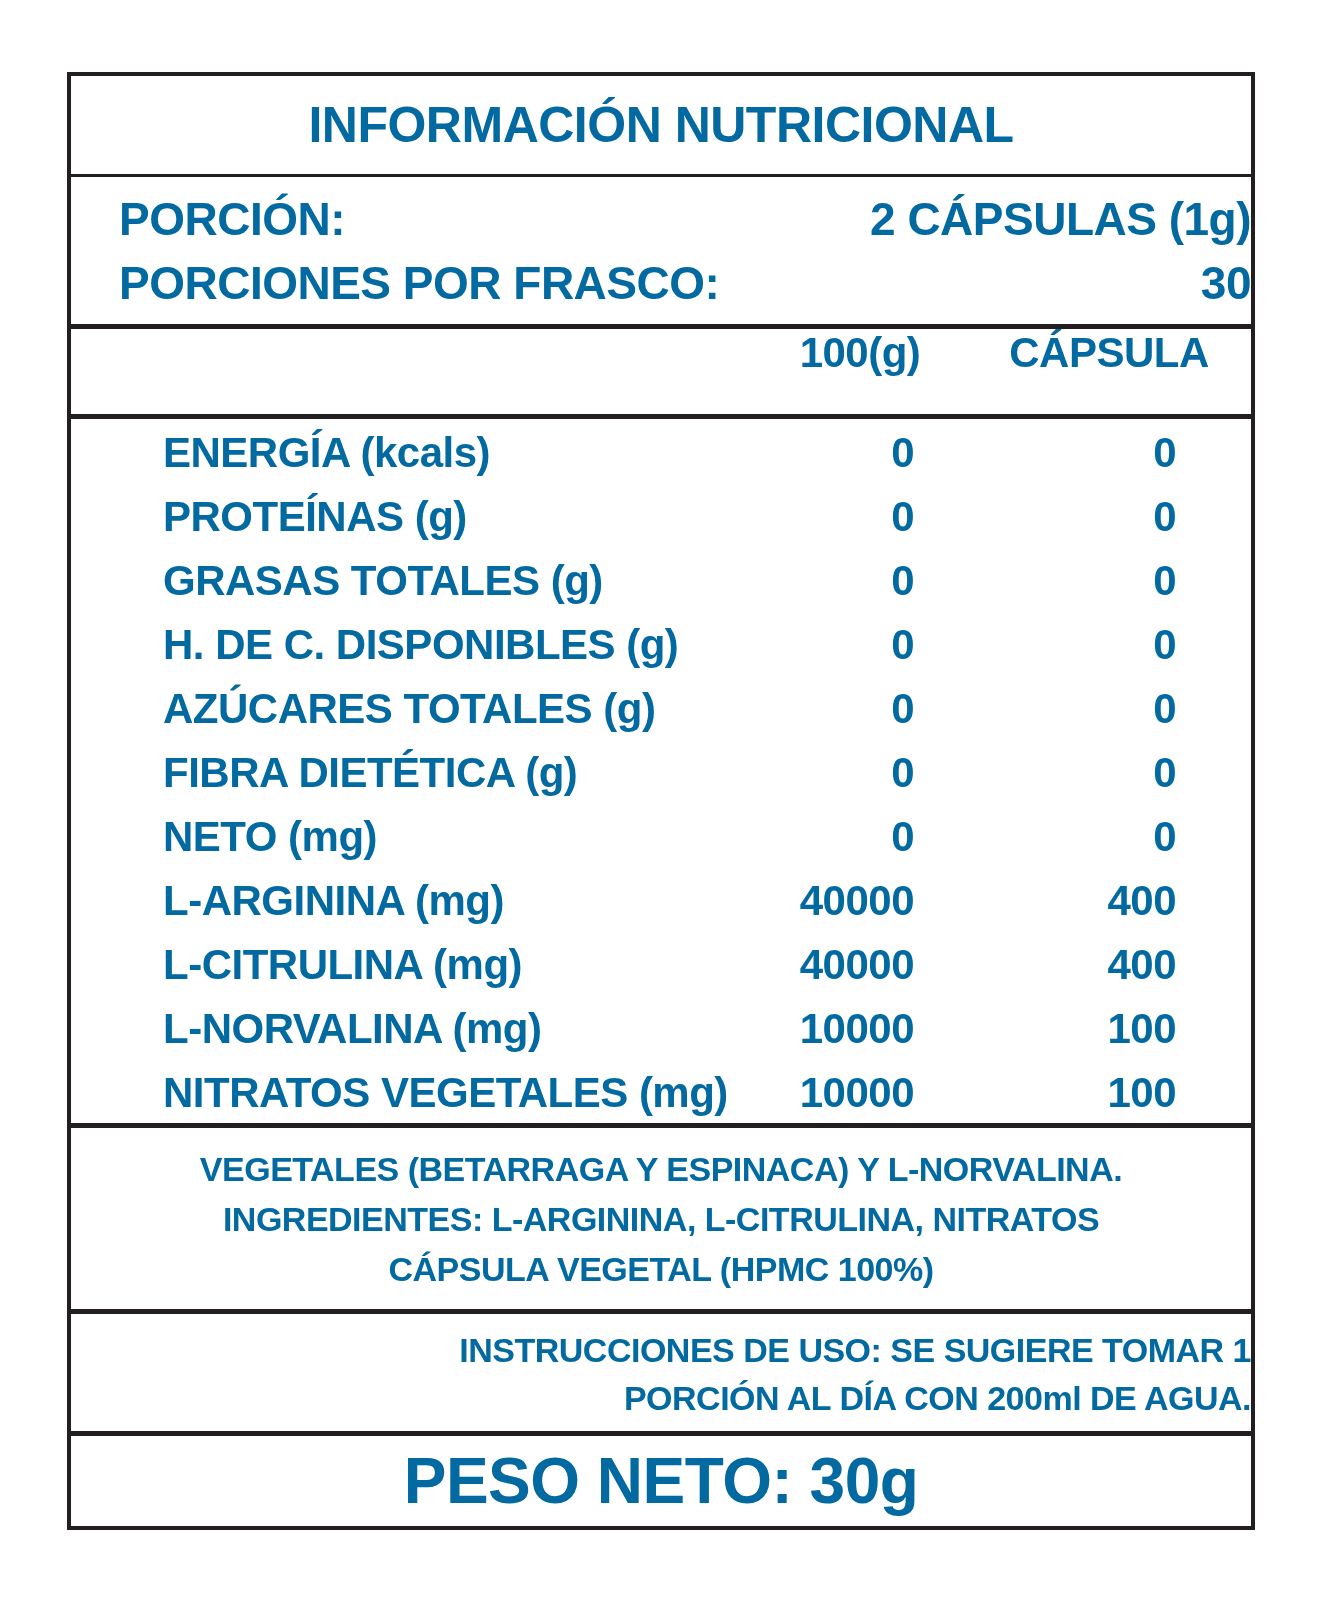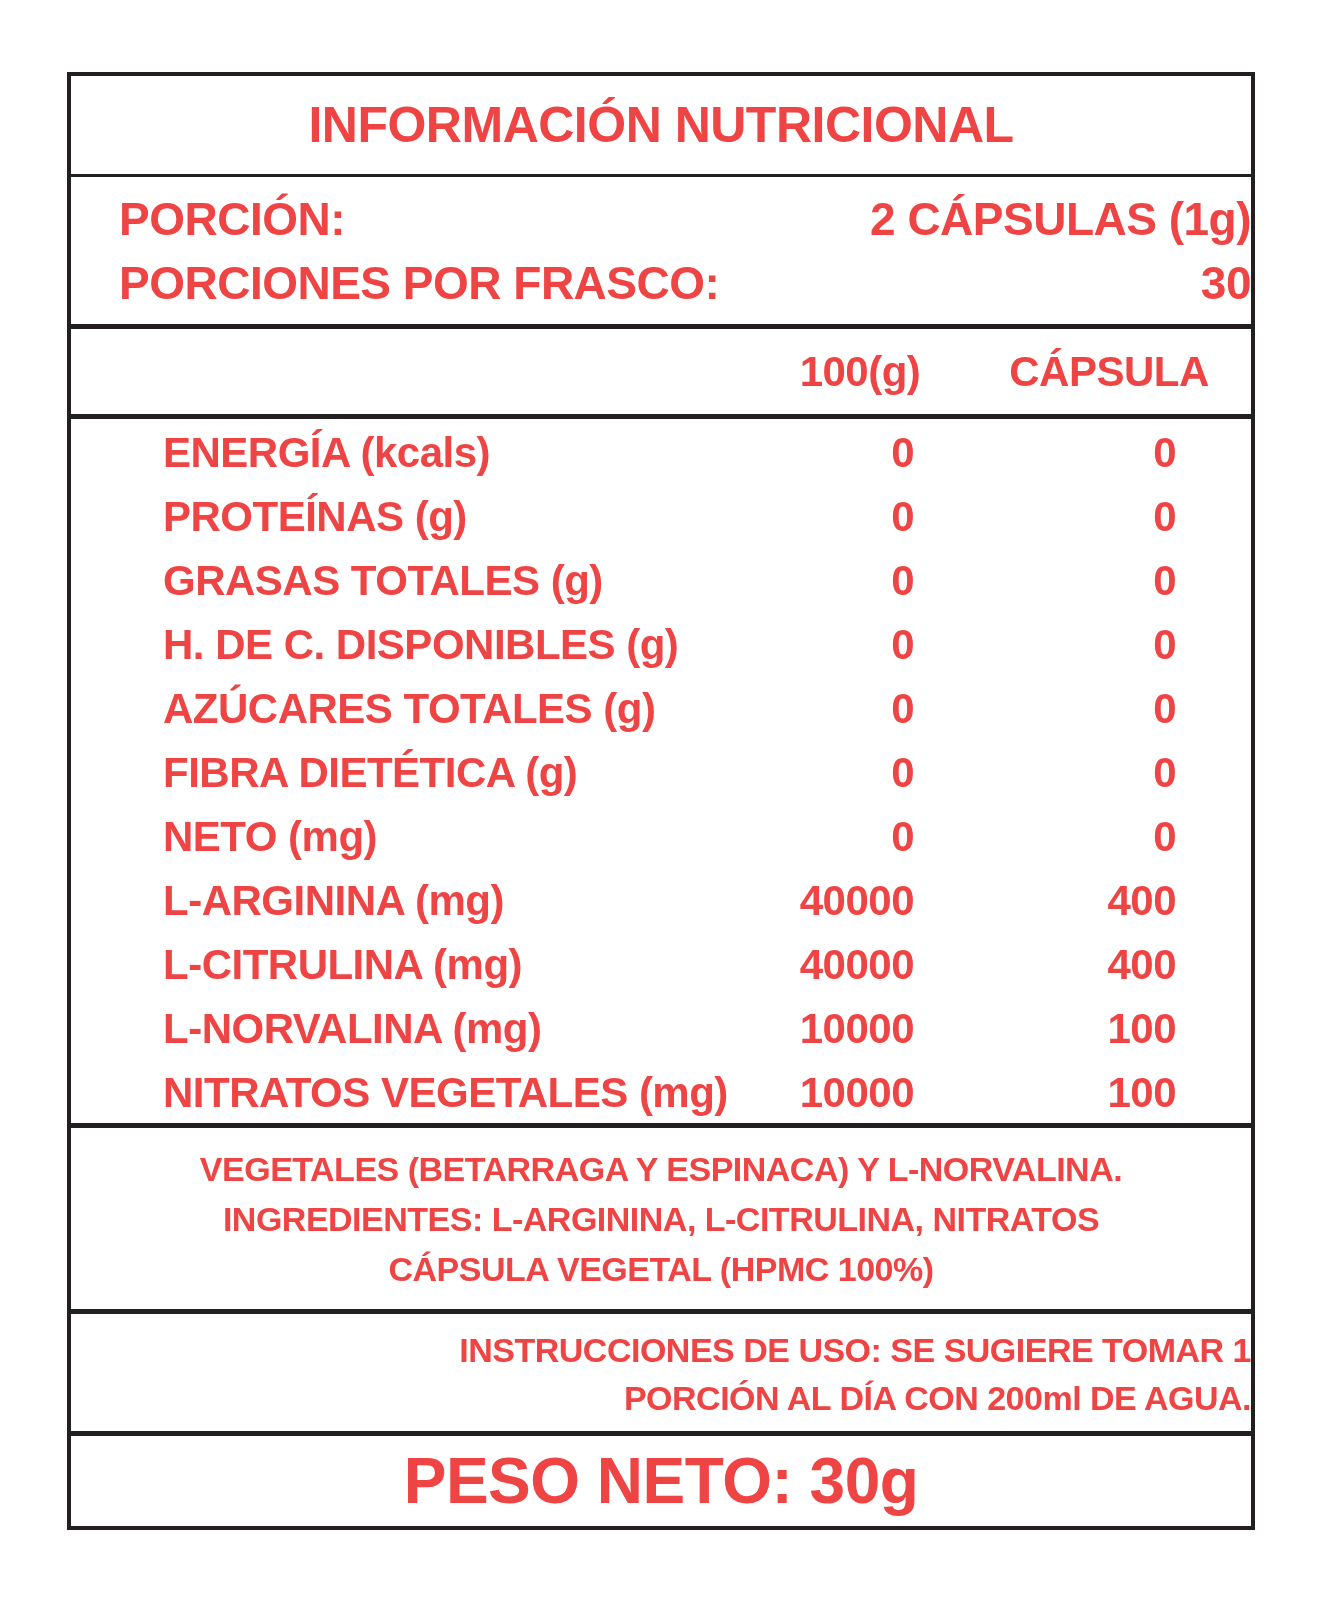--- a/index.html
+++ b/index.html
@@ -7,21 +7,21 @@
     padding: 0;
     background: #ffffff;
   }
   .page {
     position: relative;
     width: 1319px;
     height: 1609px;
     background: #ffffff;
     font-family: "Liberation Sans", sans-serif;
     font-weight: 700;
-    color: #ef4444;
+    color: #0369a1;
     letter-spacing: -0.5px;
   }
   .panel {
     position: absolute;
     left: 67px;
     top: 72px;
     width: 1188px;
     height: 1458px;
     border: 4px solid #231f20;
     box-sizing: border-box;
@@ -54,21 +54,20 @@
     display: flex;
     height: 64px;
     line-height: 64px;
     font-size: 46px;
   }
   .s-label { flex: 1; padding-left: 48px; text-align: left; white-space: nowrap; }
   .s-value { text-align: right; white-space: nowrap; }
   .sec-headers {
     height: 90px;
     display: flex;
-    align-items: center;
     font-size: 42px;
   }
   .sec-headers .name-cell { flex: 1; }
   .hcell { text-align: center; white-space: nowrap; }
   .col1 { width: 240px; box-sizing: border-box; }
   .col2 { width: 258px; box-sizing: border-box; }
   .endpad { width: 13px; }
   .sec-data {
     height: 709px;
     padding-top: 2px;

